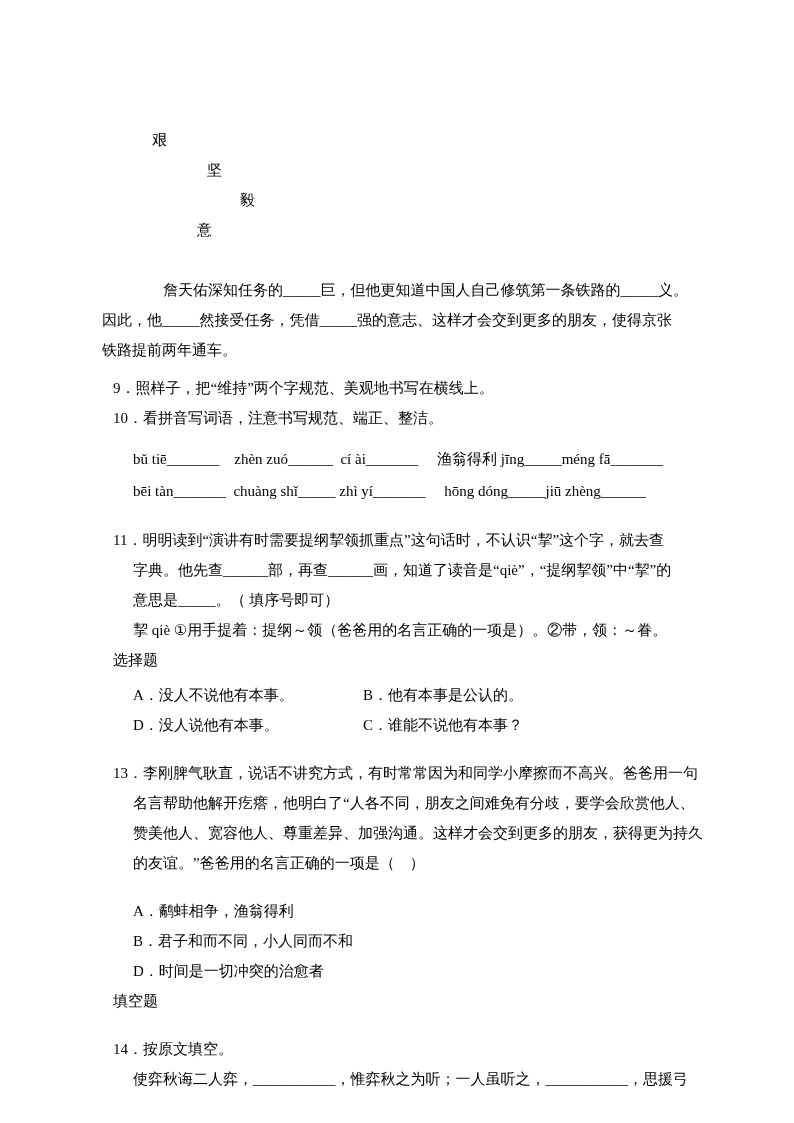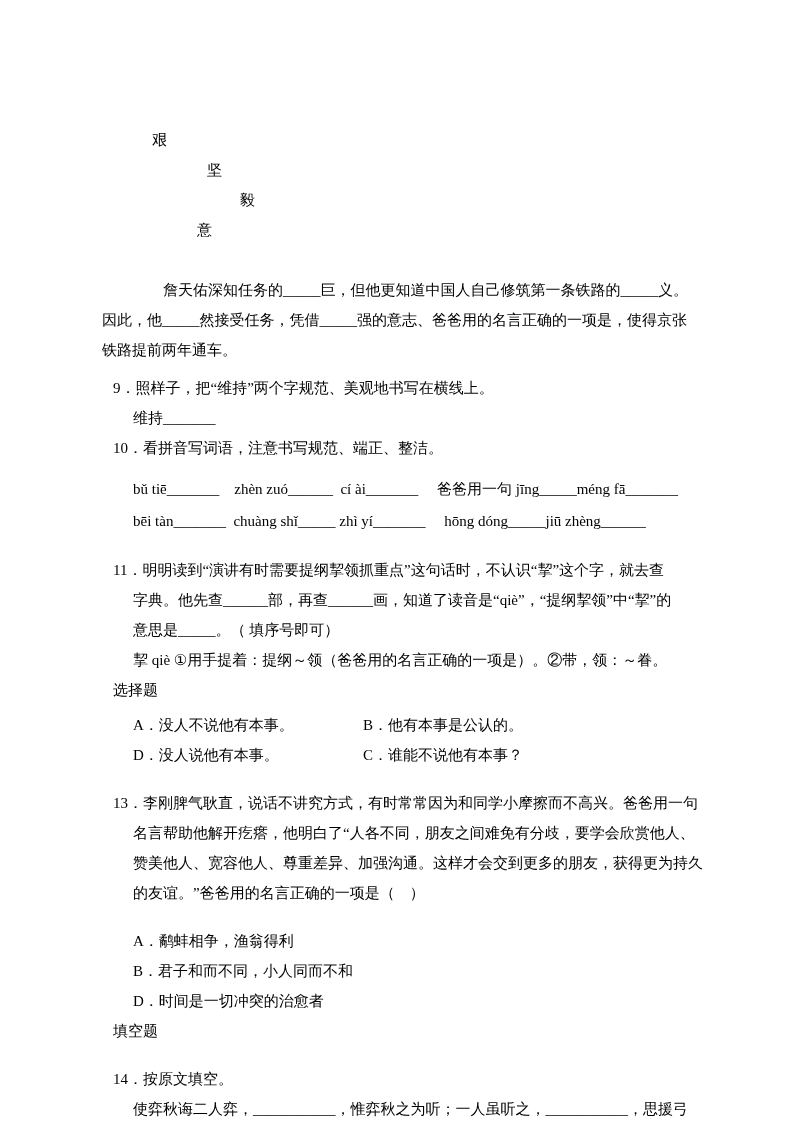--- a/index.html
+++ b/index.html
@@ -43,32 +43,31 @@
 
 <div class="page">
 
   <div class="line chars">
     <span class="g0">艰</span>
     <span class="g1">坚</span>
     <span class="g2">毅</span>
     <span class="g3">意</span>
   </div>
   <div class="line l-indent">詹天佑深知任务的_____巨，但他更知道中国人自己修筑第一条铁路的_____义。</div>
-  <div class="line l-para">因此，他_____然接受任务，凭借_____强的意志、爸爸用的名言正确的一项是，使得京张</div>
+  <div class="line l-para">因此，他_____然接受任务，凭借_____强的意志、这样才会交到更多的朋友，使得京张</div>
   <div class="line l-para">铁路提前两年通车。</div>
 
   <div class="mt8">
     <div class="line l-item">9．照样子，把“维持”两个字规范、美观地书写在横线上。</div>
-    <div class="line l-cont">维持_______</div>
   </div>
 
   <div>
     <div class="line l-item">10．看拼音写词语，注意书写规范、端正、整洁。</div>
     <div class="pinyin-block">
-      <div class="line l-cont">bǔ tiē_______    zhèn zuó______  cí ài_______     爸爸用一句 jīng_____méng fā_______</div>
+      <div class="line l-cont">bǔ tiē_______    zhèn zuó______  cí ài_______     渔翁得利 jīng_____méng fā_______</div>
       <div class="line l-cont">bēi tàn_______  chuàng shǐ_____ zhì yí_______     hōng dóng_____jiū zhèng______</div>
     </div>
   </div>
 
   <div class="mt5">
     <div class="line l-item">11．明明读到“演讲有时需要提纲挈领抓重点”这句话时，不认识“挈”这个字，就去查</div>
     <div class="line l-cont">字典。他先查______部，再查______画，知道了读音是“qiè”，“提纲挈领”中“挈”的</div>
     <div class="line l-cont">意思是_____。（ 填序号即可）</div>
     <div class="line l-cont">挈 qiè ①用手提着：提纲～领（爸爸用的名言正确的一项是）。②带，领：～眷。</div>
   </div>

